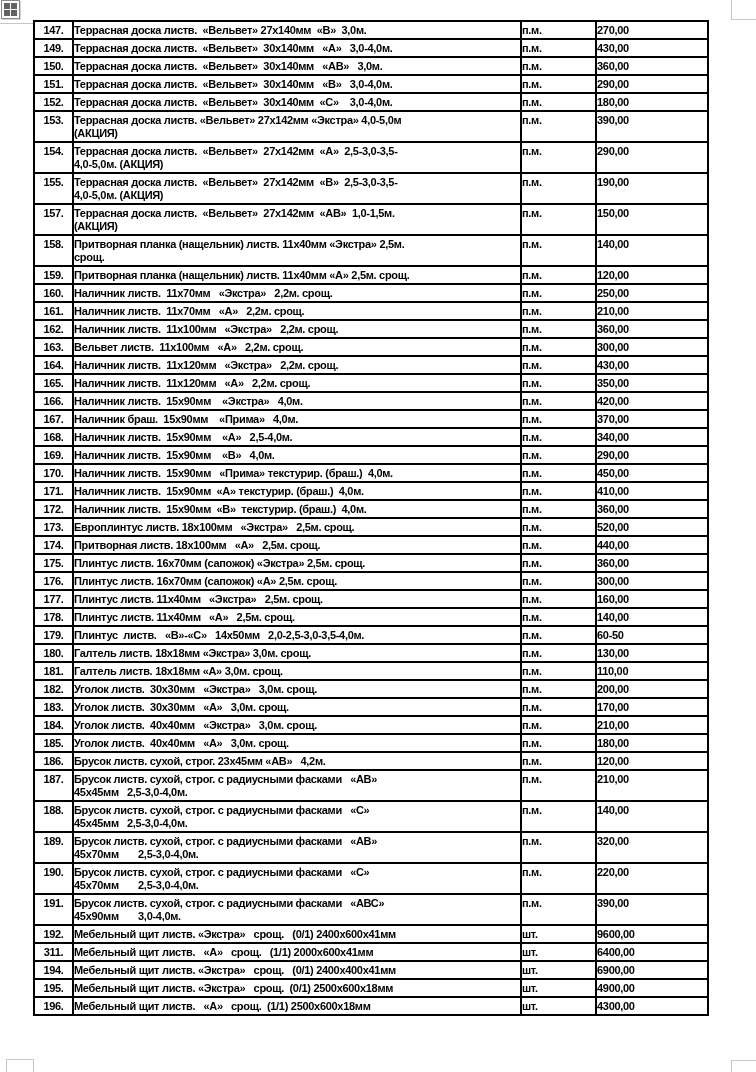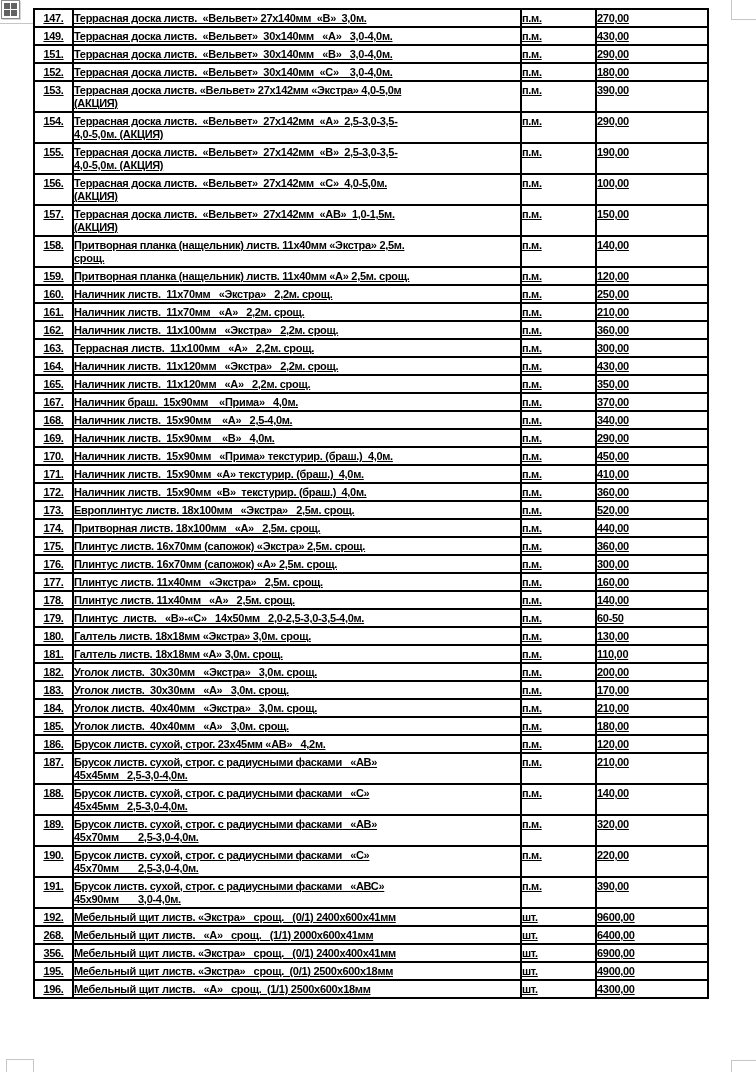--- a/index.html
+++ b/index.html
@@ -27,25 +27,24 @@
     box-shadow:1px 1px 0 #d4d4d4;
   }
   
   .mark{position:absolute;}
   .mark-tl{left:0;top:23px;width:34px;height:0;border-top:1px solid #c6c6c6;}
   .mark-tr{left:731px;top:0;width:25px;height:19px;border-left:1px solid #c6c6c6;border-bottom:1px solid #c6c6c6;}
   .mark-bl{left:6px;top:1059px;width:26px;height:13px;border:1px solid #c6c6c6;border-bottom:none;background:#fff;}
   .mark-br{left:731px;top:1060px;width:25px;height:12px;border-top:1px solid #c6c6c6;border-left:1px solid #c6c6c6;background:#fff;}
 
   table.price{
-    position:absolute;left:33px;top:8px;
+    position:absolute;left:33px;top:20px;
     width:674px;
     border-collapse:collapse;
     table-layout:fixed;
-    text-decoration:underline;
   }
   table.price td{
     border:2px solid #000;
     vertical-align:top;
     font-size:11px;
     line-height:13px;
     font-weight:bold;
     letter-spacing:-0.3px;
     color:#000;
     padding:2px 0 1px 0;
@@ -82,20 +81,26 @@
           <td class="unit">п.м.</td>
           <td class="price">270,00</td>
         </tr>
         <tr>
           <td class="num">149.</td>
           <td class="desc">Террасная доска листв.  «Вельвет»  30х140мм   «А»   3,0-4,0м.</td>
           <td class="unit">п.м.</td>
           <td class="price">430,00</td>
         </tr>
         <tr>
+          <td class="num">150.</td>
+          <td class="desc">Террасная доска листв.  «Вельвет»  30х140мм   «АВ»   3,0м.</td>
+          <td class="unit">п.м.</td>
+          <td class="price">360,00</td>
+        </tr>
+        <tr>
           <td class="num">151.</td>
           <td class="desc">Террасная доска листв.  «Вельвет»  30х140мм   «В»   3,0-4,0м.</td>
           <td class="unit">п.м.</td>
           <td class="price">290,00</td>
         </tr>
         <tr>
           <td class="num">152.</td>
           <td class="desc">Террасная доска листв.  «Вельвет»  30х140мм  «С»    3,0-4,0м.</td>
           <td class="unit">п.м.</td>
           <td class="price">180,00</td>
@@ -115,27 +120,20 @@
           <td class="price">290,00</td>
         </tr>
         <tr>
           <td class="num">155.</td>
           <td class="desc">Террасная доска листв.  «Вельвет»  27х142мм  «В»  2,5-3,0-3,5-
 4,0-5,0м. (АКЦИЯ)</td>
           <td class="unit">п.м.</td>
           <td class="price">190,00</td>
         </tr>
         <tr>
-          <td class="num">156.</td>
-          <td class="desc">Террасная доска листв.  «Вельвет»  27х142мм  «С»  4,0-5,0м.
-(АКЦИЯ)</td>
-          <td class="unit">п.м.</td>
-          <td class="price">100,00</td>
-        </tr>
-        <tr>
           <td class="num">157.</td>
           <td class="desc">Террасная доска листв.  «Вельвет»  27х142мм  «АВ»  1,0-1,5м.
 (АКЦИЯ)</td>
           <td class="unit">п.м.</td>
           <td class="price">150,00</td>
         </tr>
         <tr>
           <td class="num">158.</td>
           <td class="desc">Притворная планка (нащельник) листв. 11х40мм «Экстра» 2,5м.
 срощ.</td>
@@ -161,35 +159,41 @@
           <td class="price">210,00</td>
         </tr>
         <tr>
           <td class="num">162.</td>
           <td class="desc">Наличник листв.  11х100мм   «Экстра»   2,2м. срощ.</td>
           <td class="unit">п.м.</td>
           <td class="price">360,00</td>
         </tr>
         <tr>
           <td class="num">163.</td>
-          <td class="desc">Террасная листв.  11х100мм   «А»   2,2м. срощ.</td>
+          <td class="desc">Вельвет листв.  11х100мм   «А»   2,2м. срощ.</td>
           <td class="unit">п.м.</td>
           <td class="price">300,00</td>
         </tr>
         <tr>
           <td class="num">164.</td>
           <td class="desc">Наличник листв.  11х120мм   «Экстра»   2,2м. срощ.</td>
           <td class="unit">п.м.</td>
           <td class="price">430,00</td>
         </tr>
         <tr>
           <td class="num">165.</td>
           <td class="desc">Наличник листв.  11х120мм   «А»   2,2м. срощ.</td>
           <td class="unit">п.м.</td>
           <td class="price">350,00</td>
+        </tr>
+        <tr>
+          <td class="num">166.</td>
+          <td class="desc">Наличник листв.  15х90мм    «Экстра»   4,0м.</td>
+          <td class="unit">п.м.</td>
+          <td class="price">420,00</td>
         </tr>
         <tr>
           <td class="num">167.</td>
           <td class="desc">Наличник браш.  15х90мм    «Прима»   4,0м.</td>
           <td class="unit">п.м.</td>
           <td class="price">370,00</td>
         </tr>
         <tr>
           <td class="num">168.</td>
           <td class="desc">Наличник листв.  15х90мм    «А»   2,5-4,0м.</td>
@@ -339,27 +343,27 @@
           <td class="unit">п.м.</td>
           <td class="price">390,00</td>
         </tr>
         <tr>
           <td class="num">192.</td>
           <td class="desc">Мебельный щит листв. «Экстра»   срощ.   (0/1) 2400х600х41мм</td>
           <td class="unit">шт.</td>
           <td class="price">9600,00</td>
         </tr>
         <tr>
-          <td class="num">268.</td>
+          <td class="num">311.</td>
           <td class="desc">Мебельный щит листв.   «А»   срощ.   (1/1) 2000х600х41мм</td>
           <td class="unit">шт.</td>
           <td class="price">6400,00</td>
         </tr>
         <tr>
-          <td class="num">356.</td>
+          <td class="num">194.</td>
           <td class="desc">Мебельный щит листв. «Экстра»   срощ.   (0/1) 2400х400х41мм</td>
           <td class="unit">шт.</td>
           <td class="price">6900,00</td>
         </tr>
         <tr>
           <td class="num">195.</td>
           <td class="desc">Мебельный щит листв. «Экстра»   срощ.  (0/1) 2500х600х18мм</td>
           <td class="unit">шт.</td>
           <td class="price">4900,00</td>
         </tr>

